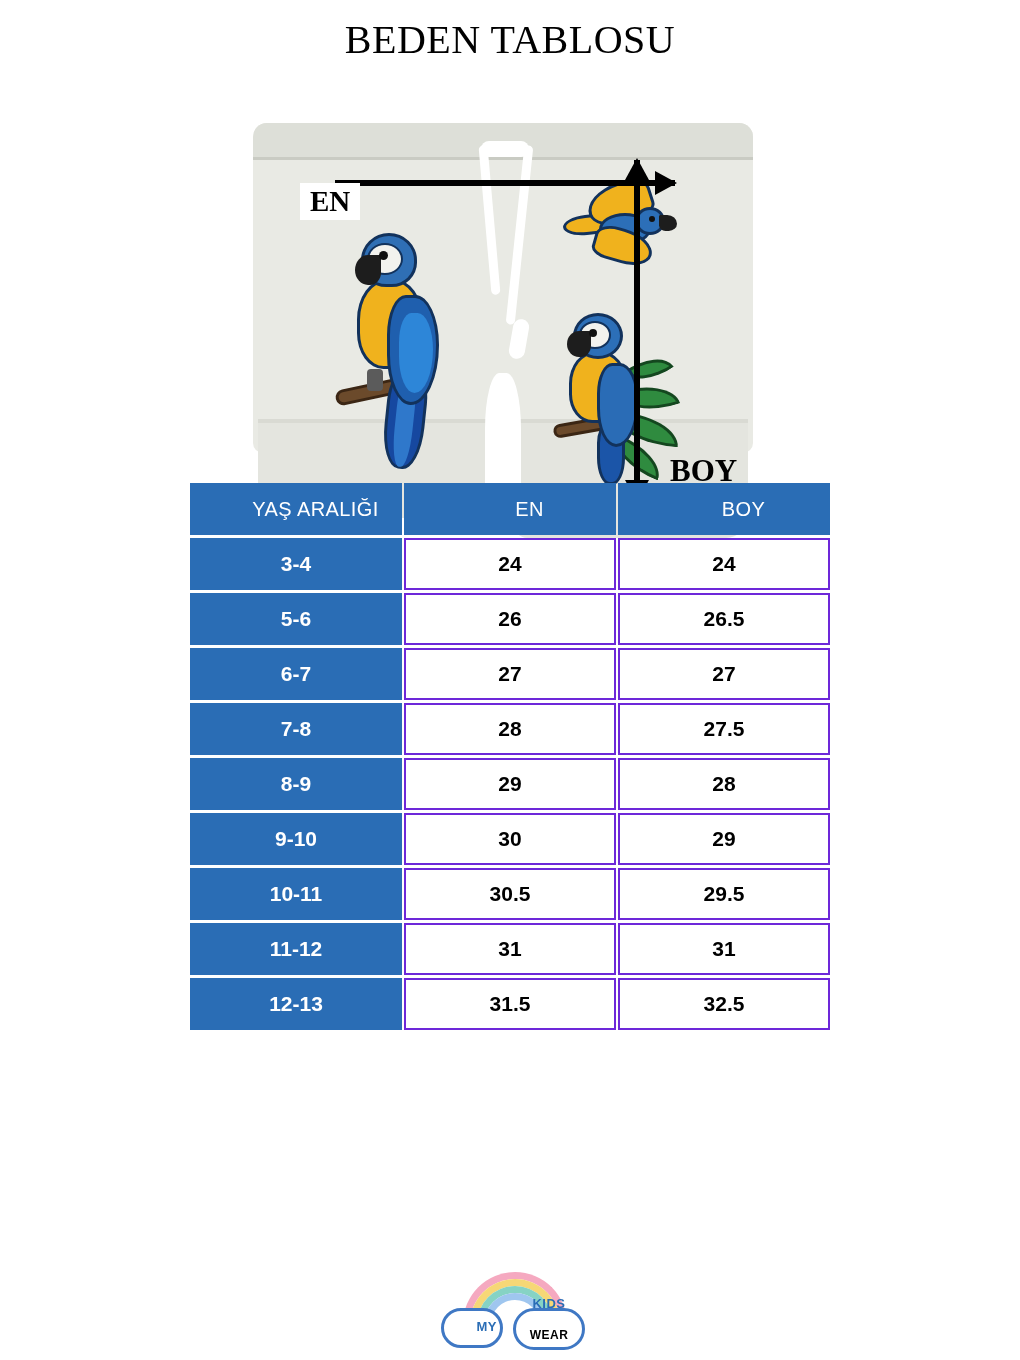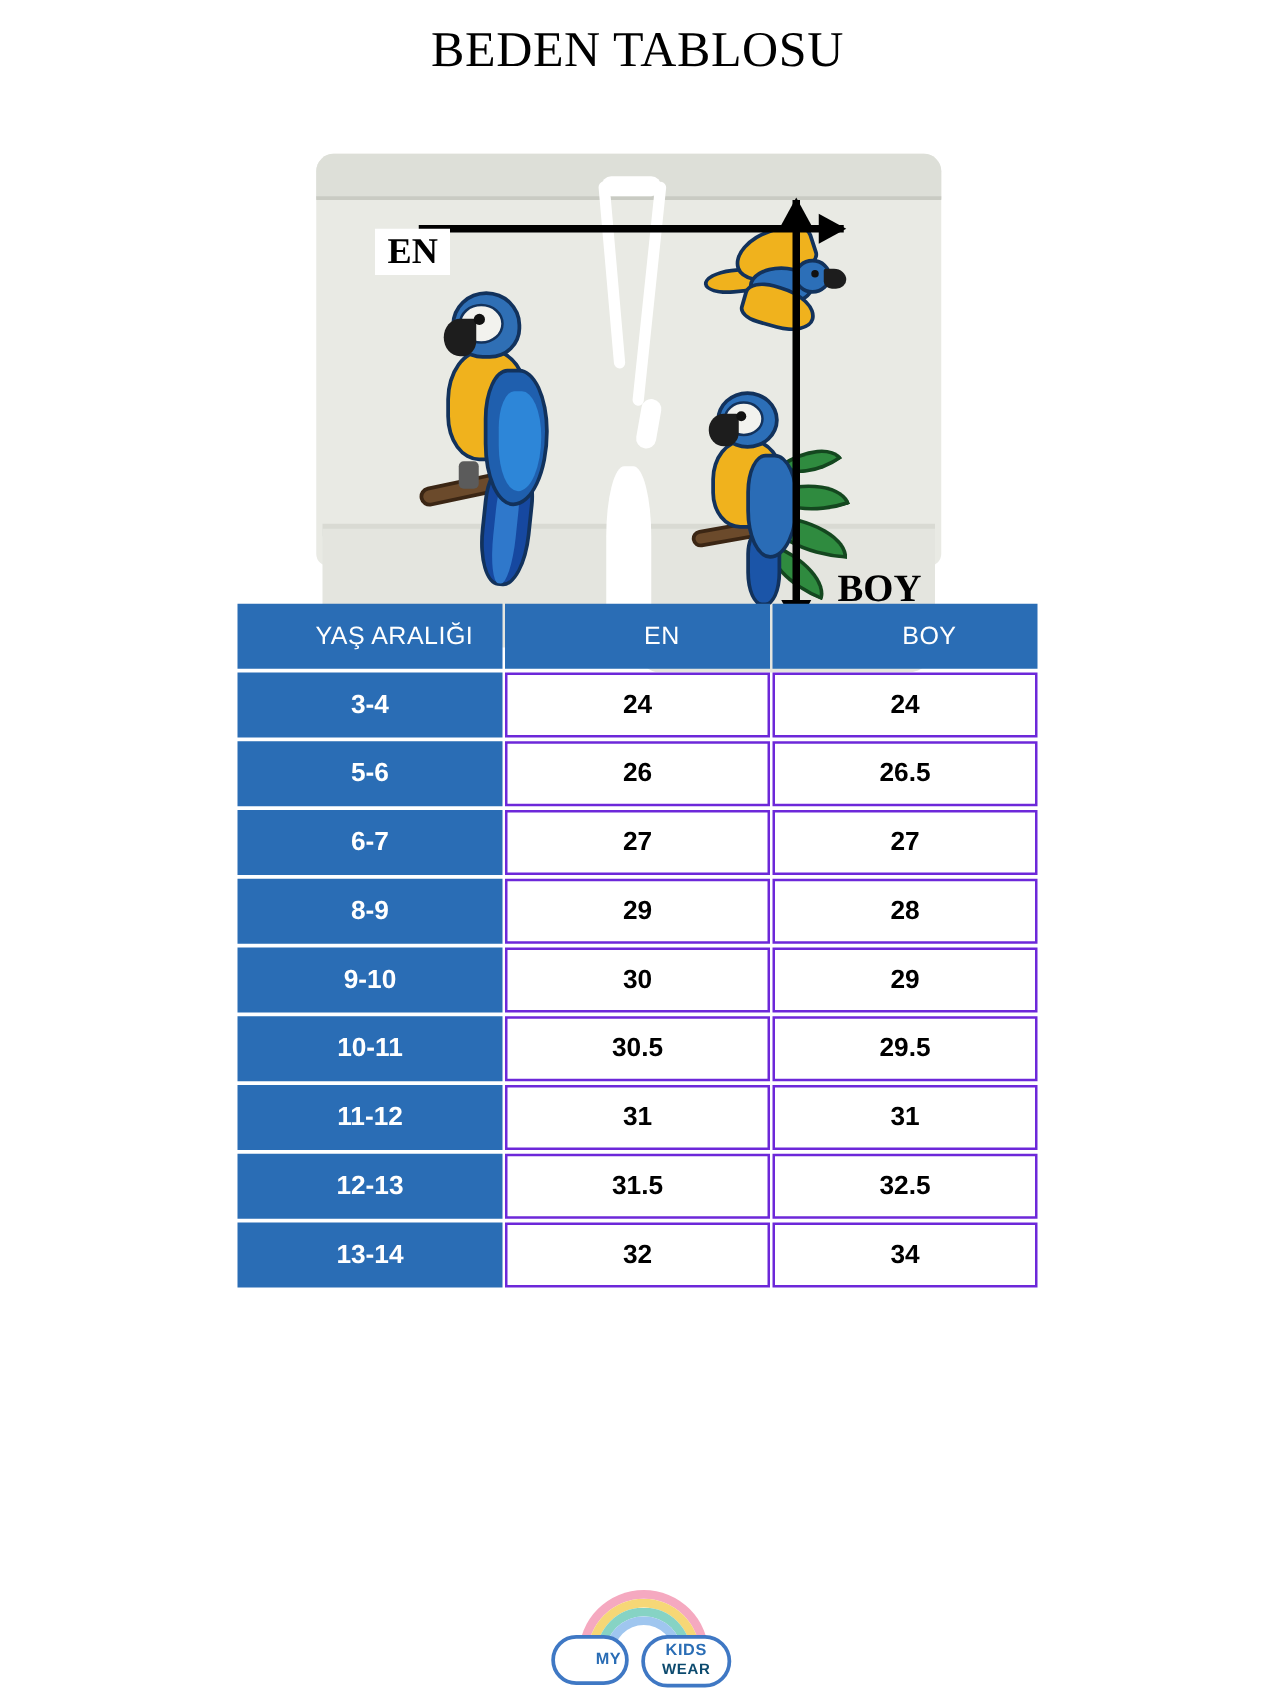--- a/index.html
+++ b/index.html
@@ -429,37 +429,37 @@
     left: 8px; top: 47px;
     width: 48px;
     text-align: right;
     font-size: 13px;
     font-weight: bold;
     color: #2a6db5;
     letter-spacing: 0.5px;
   }
   .brand-kids {
     position: absolute;
-    left: 76px; top: 41px;
+    left: 76px; top: 25px;
     width: 64px;
     text-align: center;
     font-size: 13px;
     font-weight: bold;
     color: #2a6db5;
     line-height: 1.15;
     letter-spacing: 0.5px;
   }
   .brand-wear {
     position: absolute;
     left: 76px; top: 56px;
     width: 64px;
     text-align: center;
     font-size: 12px;
     font-weight: bold;
-    color: #0c4a6e;
+    color: #000000;
     letter-spacing: 0.5px;
   }
 </style>
 </head>
 <body>
 
 <h1 class="page-title">BEDEN TABLOSU</h1>
 
 <div class="illustration">
 
@@ -546,20 +546,25 @@
       <td class="cell-age">5-6</td>
       <td class="cell-val">26</td>
       <td class="cell-val">26.5</td>
     </tr>
     <tr>
       <td class="cell-age">6-7</td>
       <td class="cell-val">27</td>
       <td class="cell-val">27</td>
     </tr>
     <tr>
+      <td class="cell-age">7-8</td>
+      <td class="cell-val">28</td>
+      <td class="cell-val">27.5</td>
+    </tr>
+    <tr>
       <td class="cell-age">8-9</td>
       <td class="cell-val">29</td>
       <td class="cell-val">28</td>
     </tr>
     <tr>
       <td class="cell-age">9-10</td>
       <td class="cell-val">30</td>
       <td class="cell-val">29</td>
     </tr>
     <tr>
@@ -569,25 +574,20 @@
     </tr>
     <tr>
       <td class="cell-age">11-12</td>
       <td class="cell-val">31</td>
       <td class="cell-val">31</td>
     </tr>
     <tr>
       <td class="cell-age">12-13</td>
       <td class="cell-val">31.5</td>
       <td class="cell-val">32.5</td>
-    </tr>
-    <tr>
-      <td class="cell-age">13-14</td>
-      <td class="cell-val">32</td>
-      <td class="cell-val">34</td>
     </tr>
   </tbody>
 </table>
 
 <div class="brand">
   <div class="rainbow"></div>
   <div class="rainbow r2"></div>
   <div class="rainbow r3"></div>
   <div class="rainbow r4"></div>
   <div class="cloud-l"></div>

